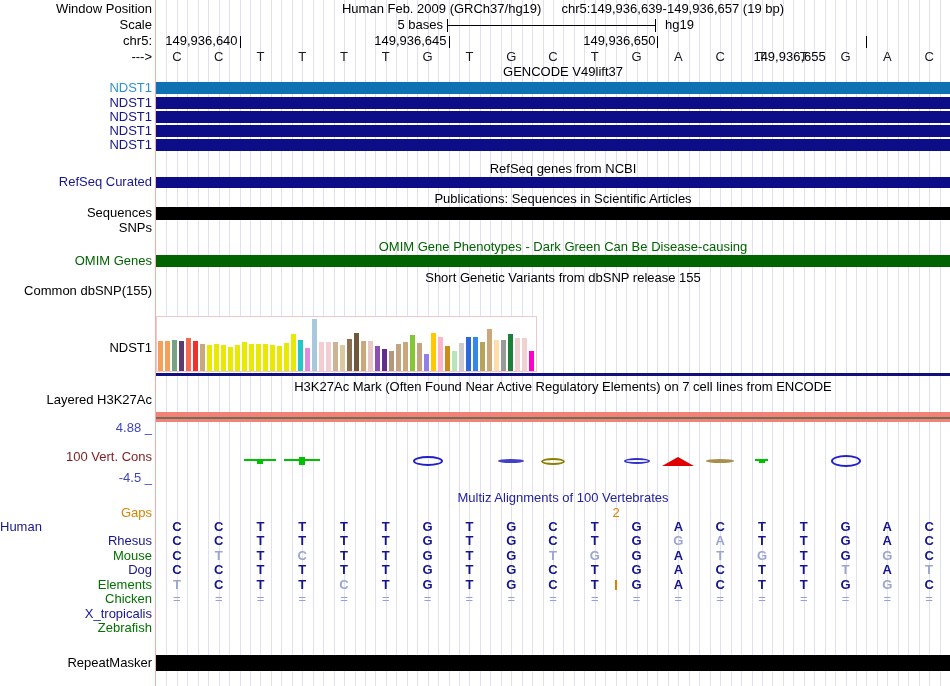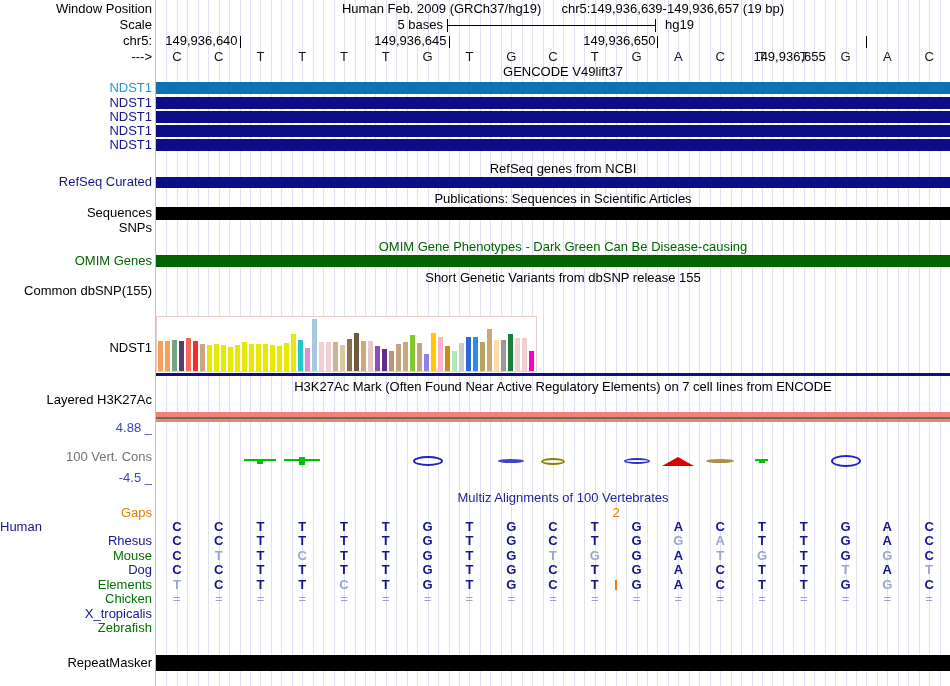--- a/index.html
+++ b/index.html
@@ -183,21 +183,21 @@
         <div style="position: absolute; left: 372px; bottom: 0px; width: 5px; height: 20px; background: rgb(255, 0, 200);"></div>
       </div>
     <div class="abs" style="left: 156px; top: 373px; width: 794px; height: 3px; background: rgb(16, 16, 126);"></div>
 
     <div class="ttl" style="top:380px">H3K27Ac Mark (Often Found Near Active Regulatory Elements) on 7 cell lines from ENCODE</div>
     <div class="lbl" style="top:393px">Layered H3K27Ac</div>
     <div class="abs" style="left: 156px; top: 412px; width: 794px; height: 10px; background: rgb(242, 130, 120);"></div>
     <div class="abs" style="left: 156px; top: 417px; width: 794px; height: 2px; background: rgb(111, 111, 85);"></div>
 
     <div class="lbl" style="top: 421px; color: rgb(62, 70, 190);">4.88 _</div>
-    <div class="lbl" style="top: 450px; color: #737373;">100 Vert. Cons</div>
+    <div class="lbl" style="top: 450px; color: #7f1d1d;">100 Vert. Cons</div>
     <div class="lbl" style="top: 471px; color: rgb(62, 70, 190);">-4.5 _</div>
 
     <div class="ttl" style="top: 491px; color: rgb(34, 34, 162);">Multiz Alignments of 100 Vertebrates</div>
     <div class="lbl" style="top: 506px; color: rgb(224, 128, 0);">Gaps</div>
     <div class="abs" style="left: 605px; top: 506px; width: 22px; text-align: center; height: 14px; line-height: 14px; color: rgb(224, 128, 0);">2</div>
 
     <div class="lbl" style="top:656px">RepeatMasker</div>
     <div class="abs" style="left: 156px; top: 655px; width: 794px; height: 16px; background: rgb(0, 0, 0);"></div>
 
   <div style="position: absolute; left: 239.579px; top: 36px; width: 1px; height: 12px; background: rgb(0, 0, 0);"></div>

